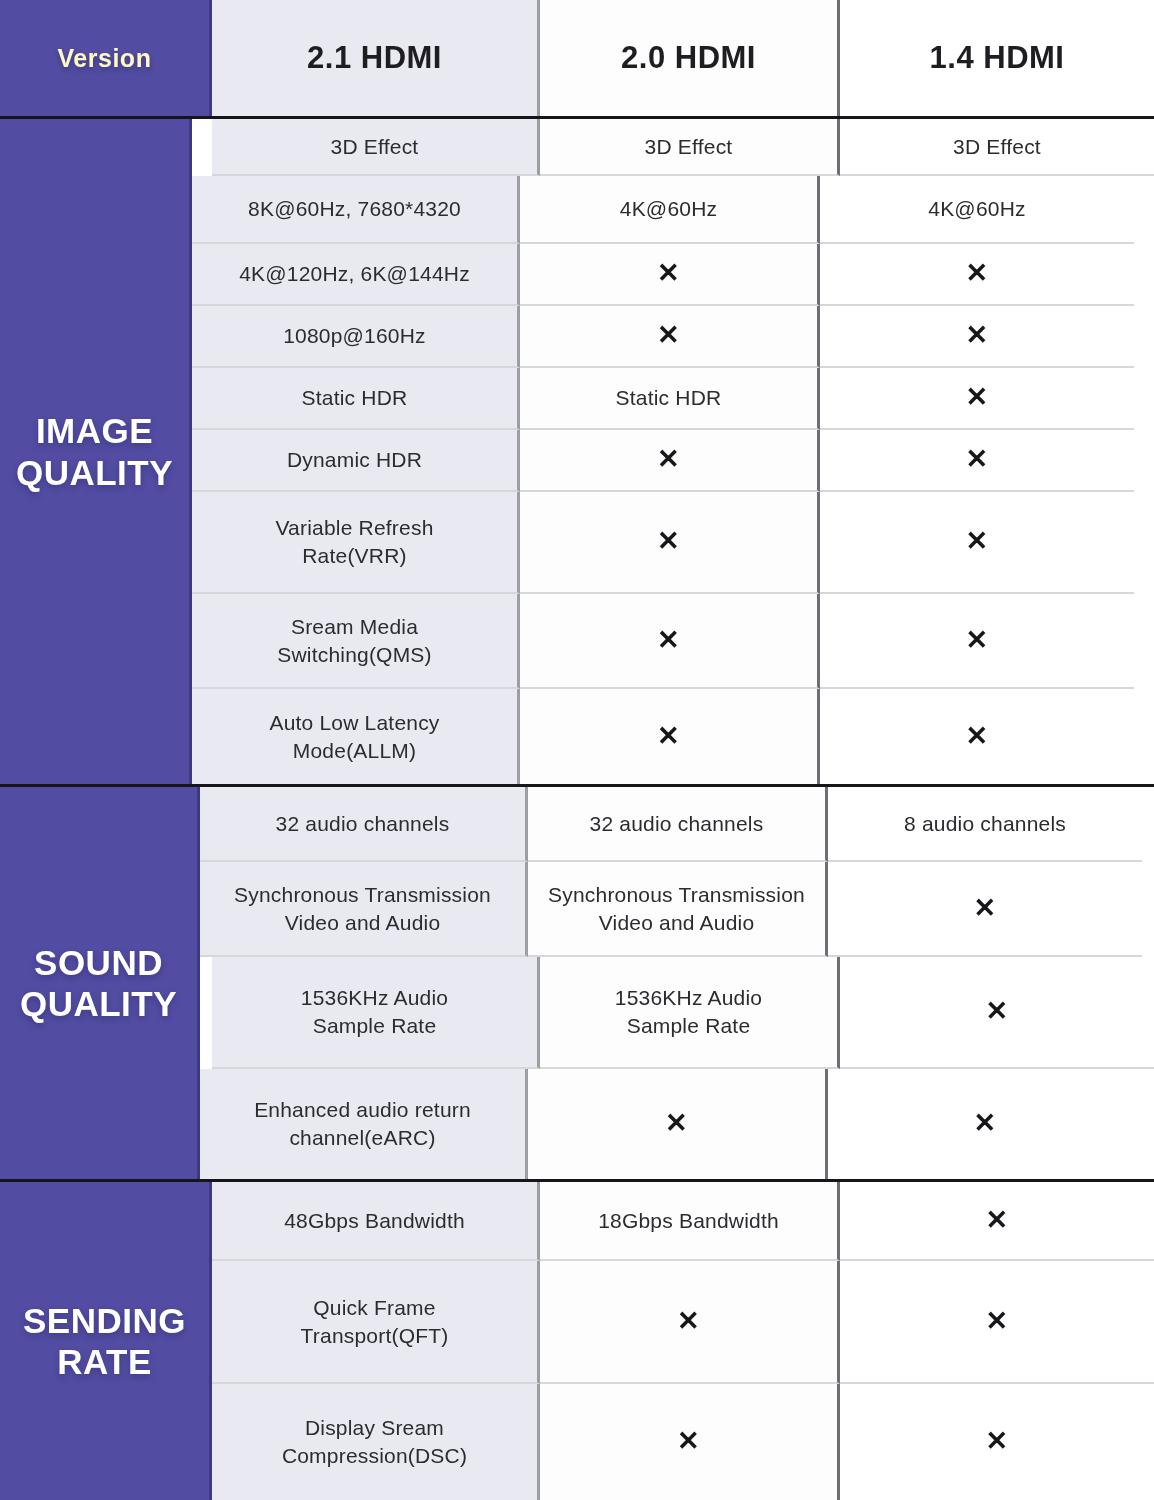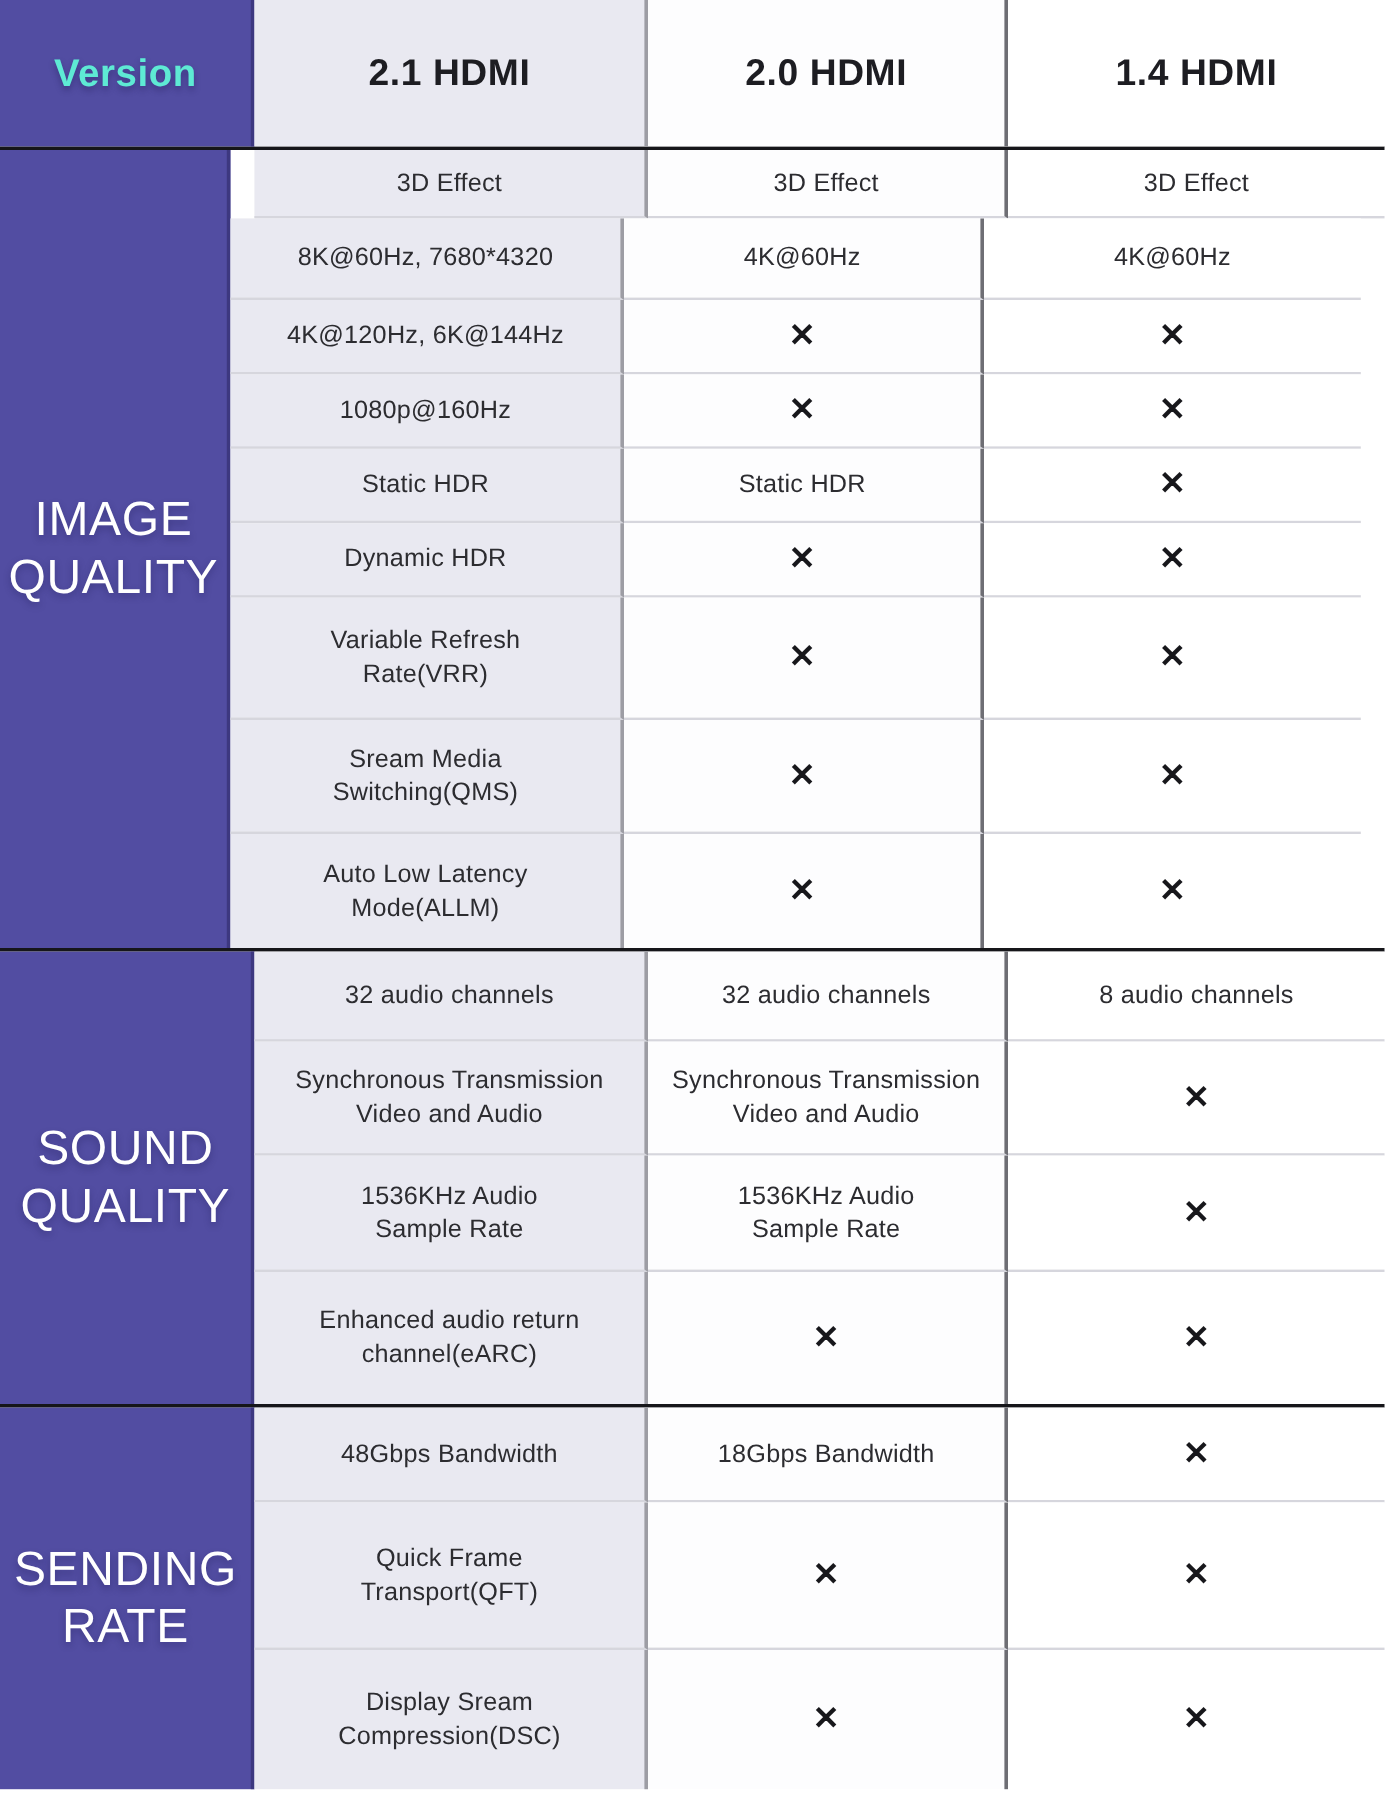--- a/index.html
+++ b/index.html
@@ -6,37 +6,37 @@
   body{font-family:"Liberation Sans",sans-serif;}
   #comparison-table{
     width:1154px;height:1500px;background:#fff;display:flex;flex-direction:column;
     overflow:hidden;
   }
   
   .header-row{display:flex;height:125px;box-sizing:border-box;border-bottom:3px solid #16161a;}
   .version-cell{
     width:212px;box-sizing:border-box;background:#524DA2;border-right:3px solid #3d3880;
     display:flex;align-items:center;justify-content:center;
-    color:#5eead4;font-weight:bold;font-size:32px;letter-spacing:.5px;
+    color:#fef9c3;font-weight:bold;font-size:25px;letter-spacing:.5px;
     text-shadow:0 3px 5px rgba(30,25,80,.4);
   }
   .hdr-cell{
     display:flex;align-items:center;justify-content:center;box-sizing:border-box;
     font-weight:bold;font-size:31px;color:#1d1d22;letter-spacing:.5px;
   }
   .w21{width:328px;background:#E9E9F1;border-right:3px solid #9d9da4;}
   .w20{width:300px;background:#FDFDFE;border-right:3px solid #6e6e74;}
   .w14{width:314px;background:#ffffff;}
   
   .section{display:flex;box-sizing:border-box;border-bottom:3px solid #16161a;}
   .section:last-child{border-bottom:none;}
   .section-label{
     width:212px;box-sizing:border-box;background:#524DA2;border-right:3px solid #3d3880;
     display:flex;align-items:center;justify-content:center;text-align:center;
-    color:#ffffff;font-weight:normal;font-size:40px;line-height:1.18;letter-spacing:.5px;
+    color:#ffffff;font-weight:bold;font-size:35px;line-height:1.18;letter-spacing:.5px;
     white-space:pre-line;text-shadow:0 3px 6px rgba(30,25,80,.35);
   }
   .rows{flex:1;display:flex;flex-direction:column;}
   .row{display:flex;box-sizing:border-box;}
   .cell{
     display:flex;align-items:center;justify-content:center;text-align:center;
     box-sizing:border-box;white-space:pre-line;
     font-size:21px;line-height:1.32;color:#2c2c30;letter-spacing:.2px;
   }
   .row:not(:last-child) .cell{border-bottom:2px solid #d6d6dd;}
@@ -119,21 +119,21 @@
             <div class="cell c20">32 audio channels</div>
             <div class="cell c14">8 audio channels</div>
           </div>
           <div class="row" style="height: 95px;">
             <div class="cell c21">Synchronous Transmission
 Video and Audio</div>
             <div class="cell c20">Synchronous Transmission
 Video and Audio</div>
             <div class="cell c14 cross">✕</div>
           </div>
-          <div class="row" style="height: 97px;">
+          <div class="row" style="height: 112px; padding-left: 12px;">
             <div class="cell c21">1536KHz Audio
 Sample Rate</div>
             <div class="cell c20">1536KHz Audio
 Sample Rate</div>
             <div class="cell c14 cross">✕</div>
           </div>
           <div class="row" style="height: 110px;">
             <div class="cell c21">Enhanced audio return
 channel(eARC)</div>
             <div class="cell c20 cross">✕</div>

